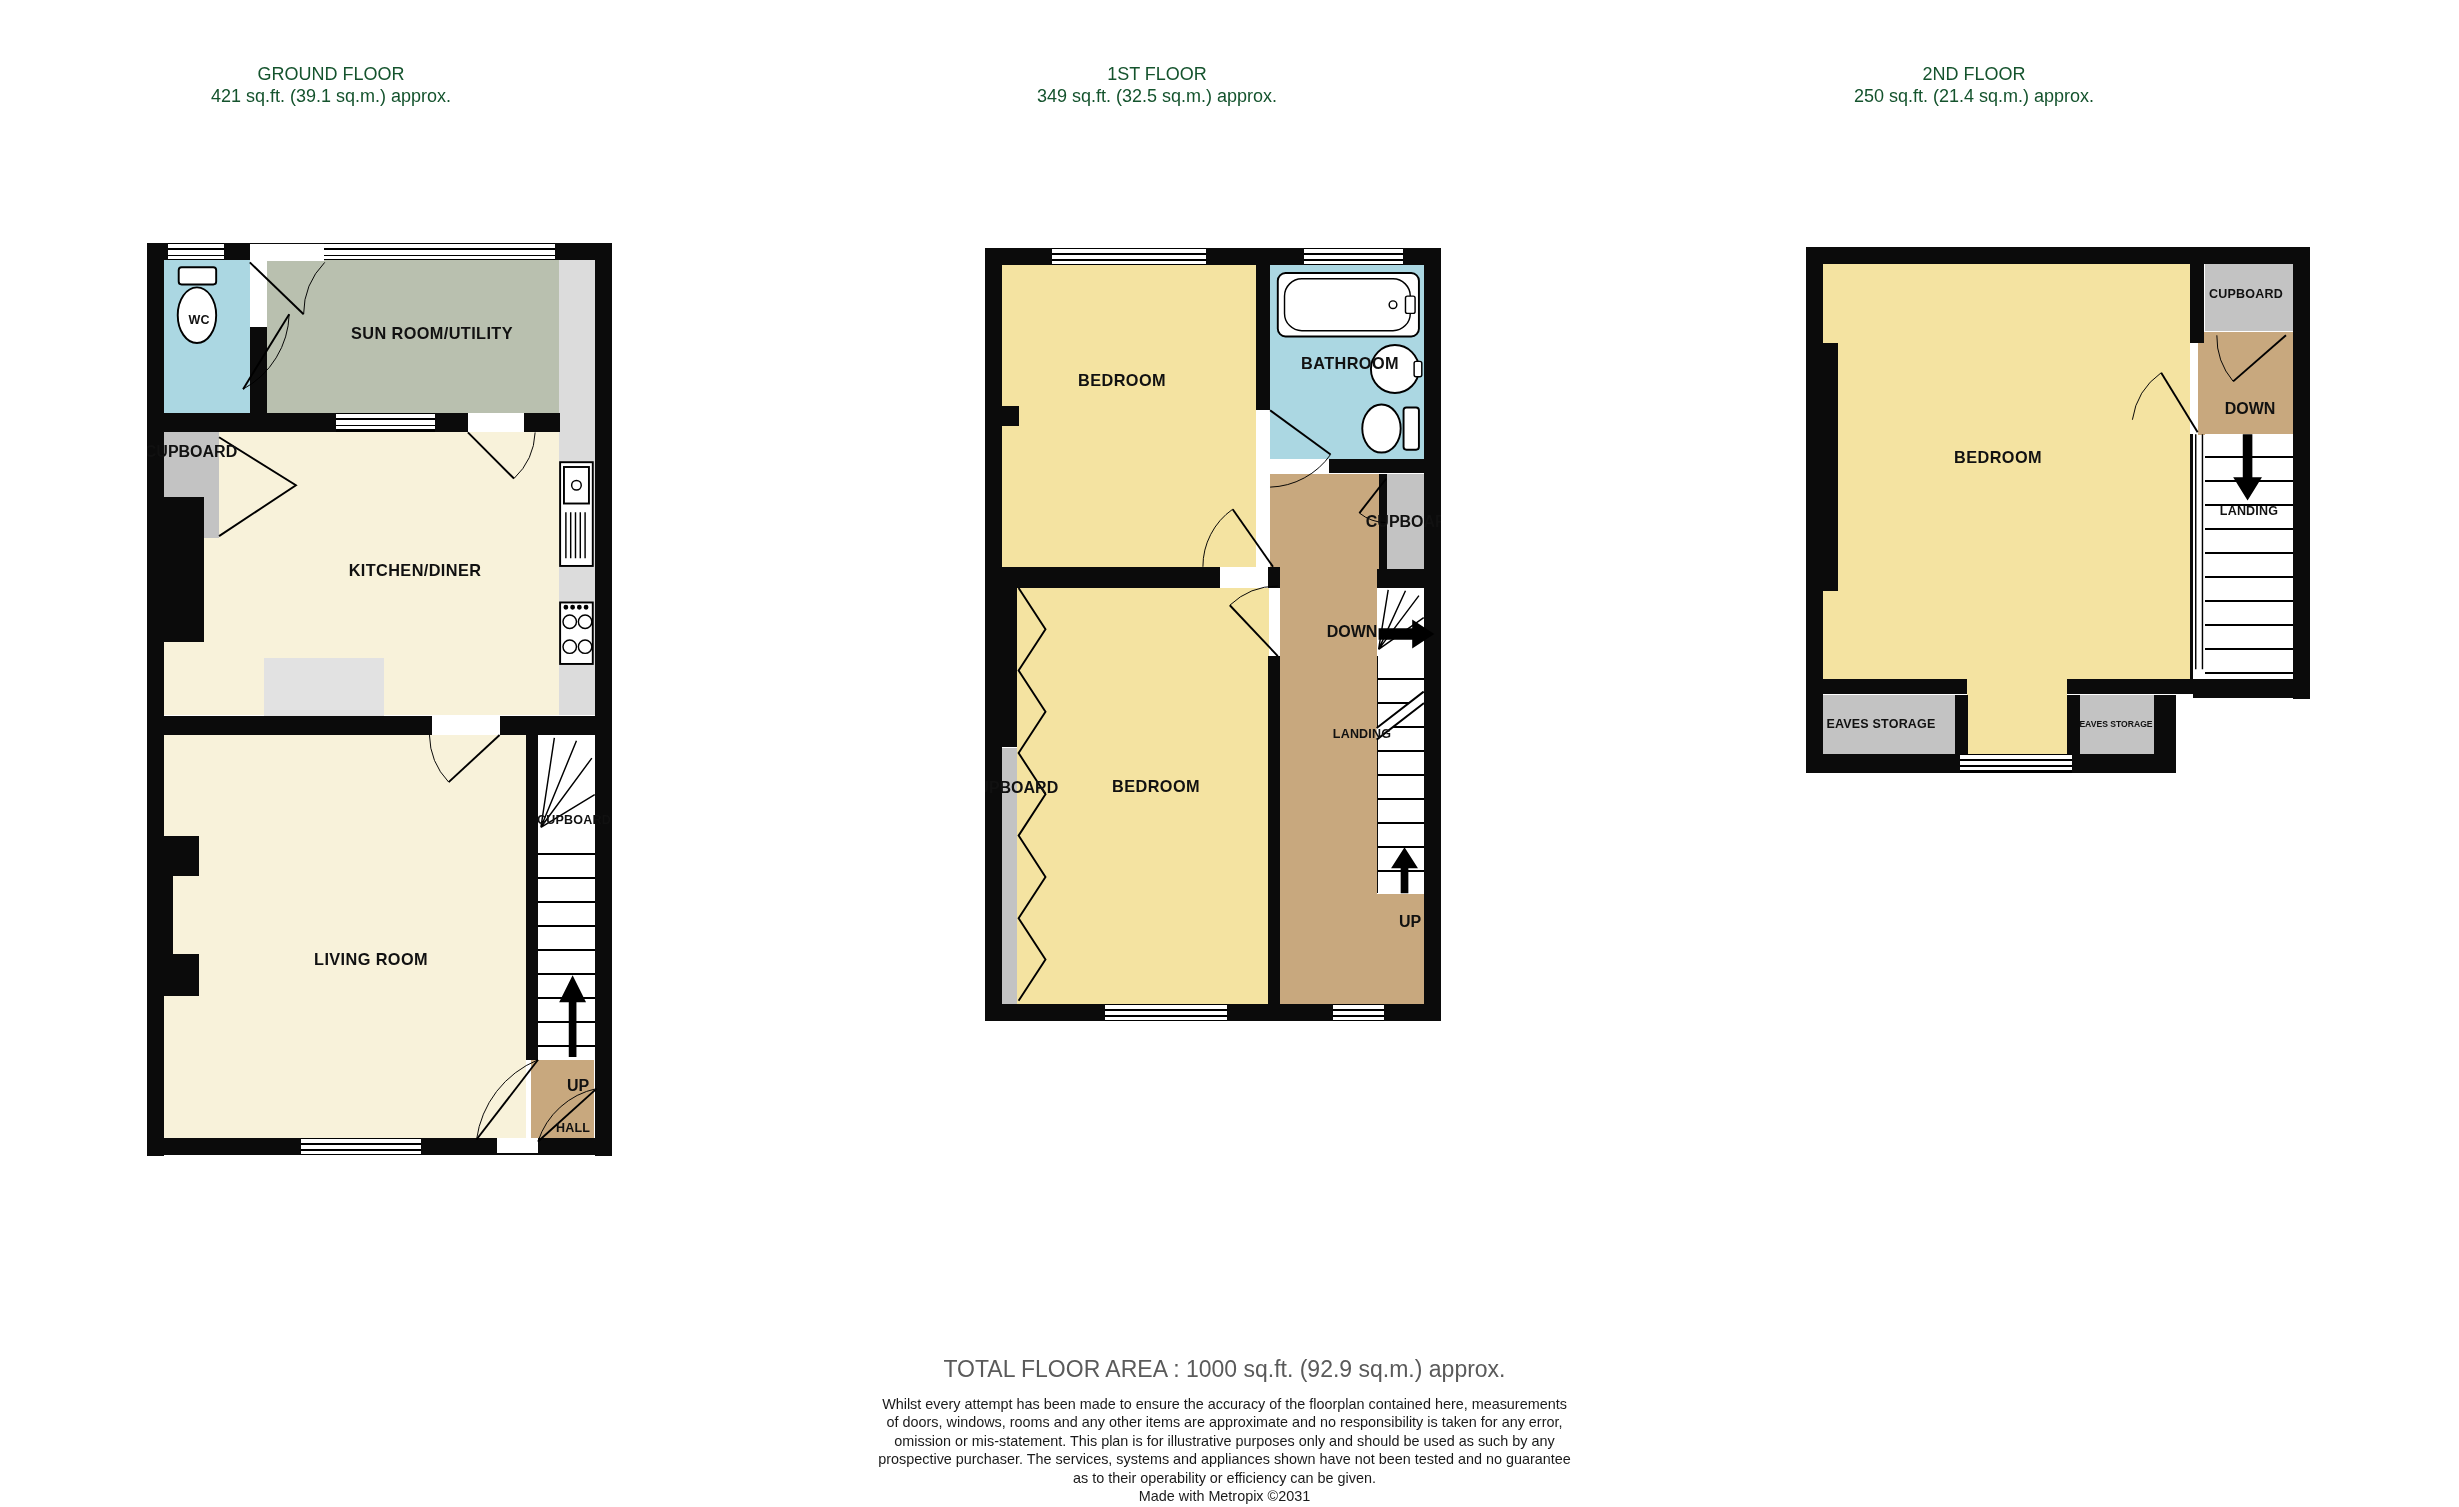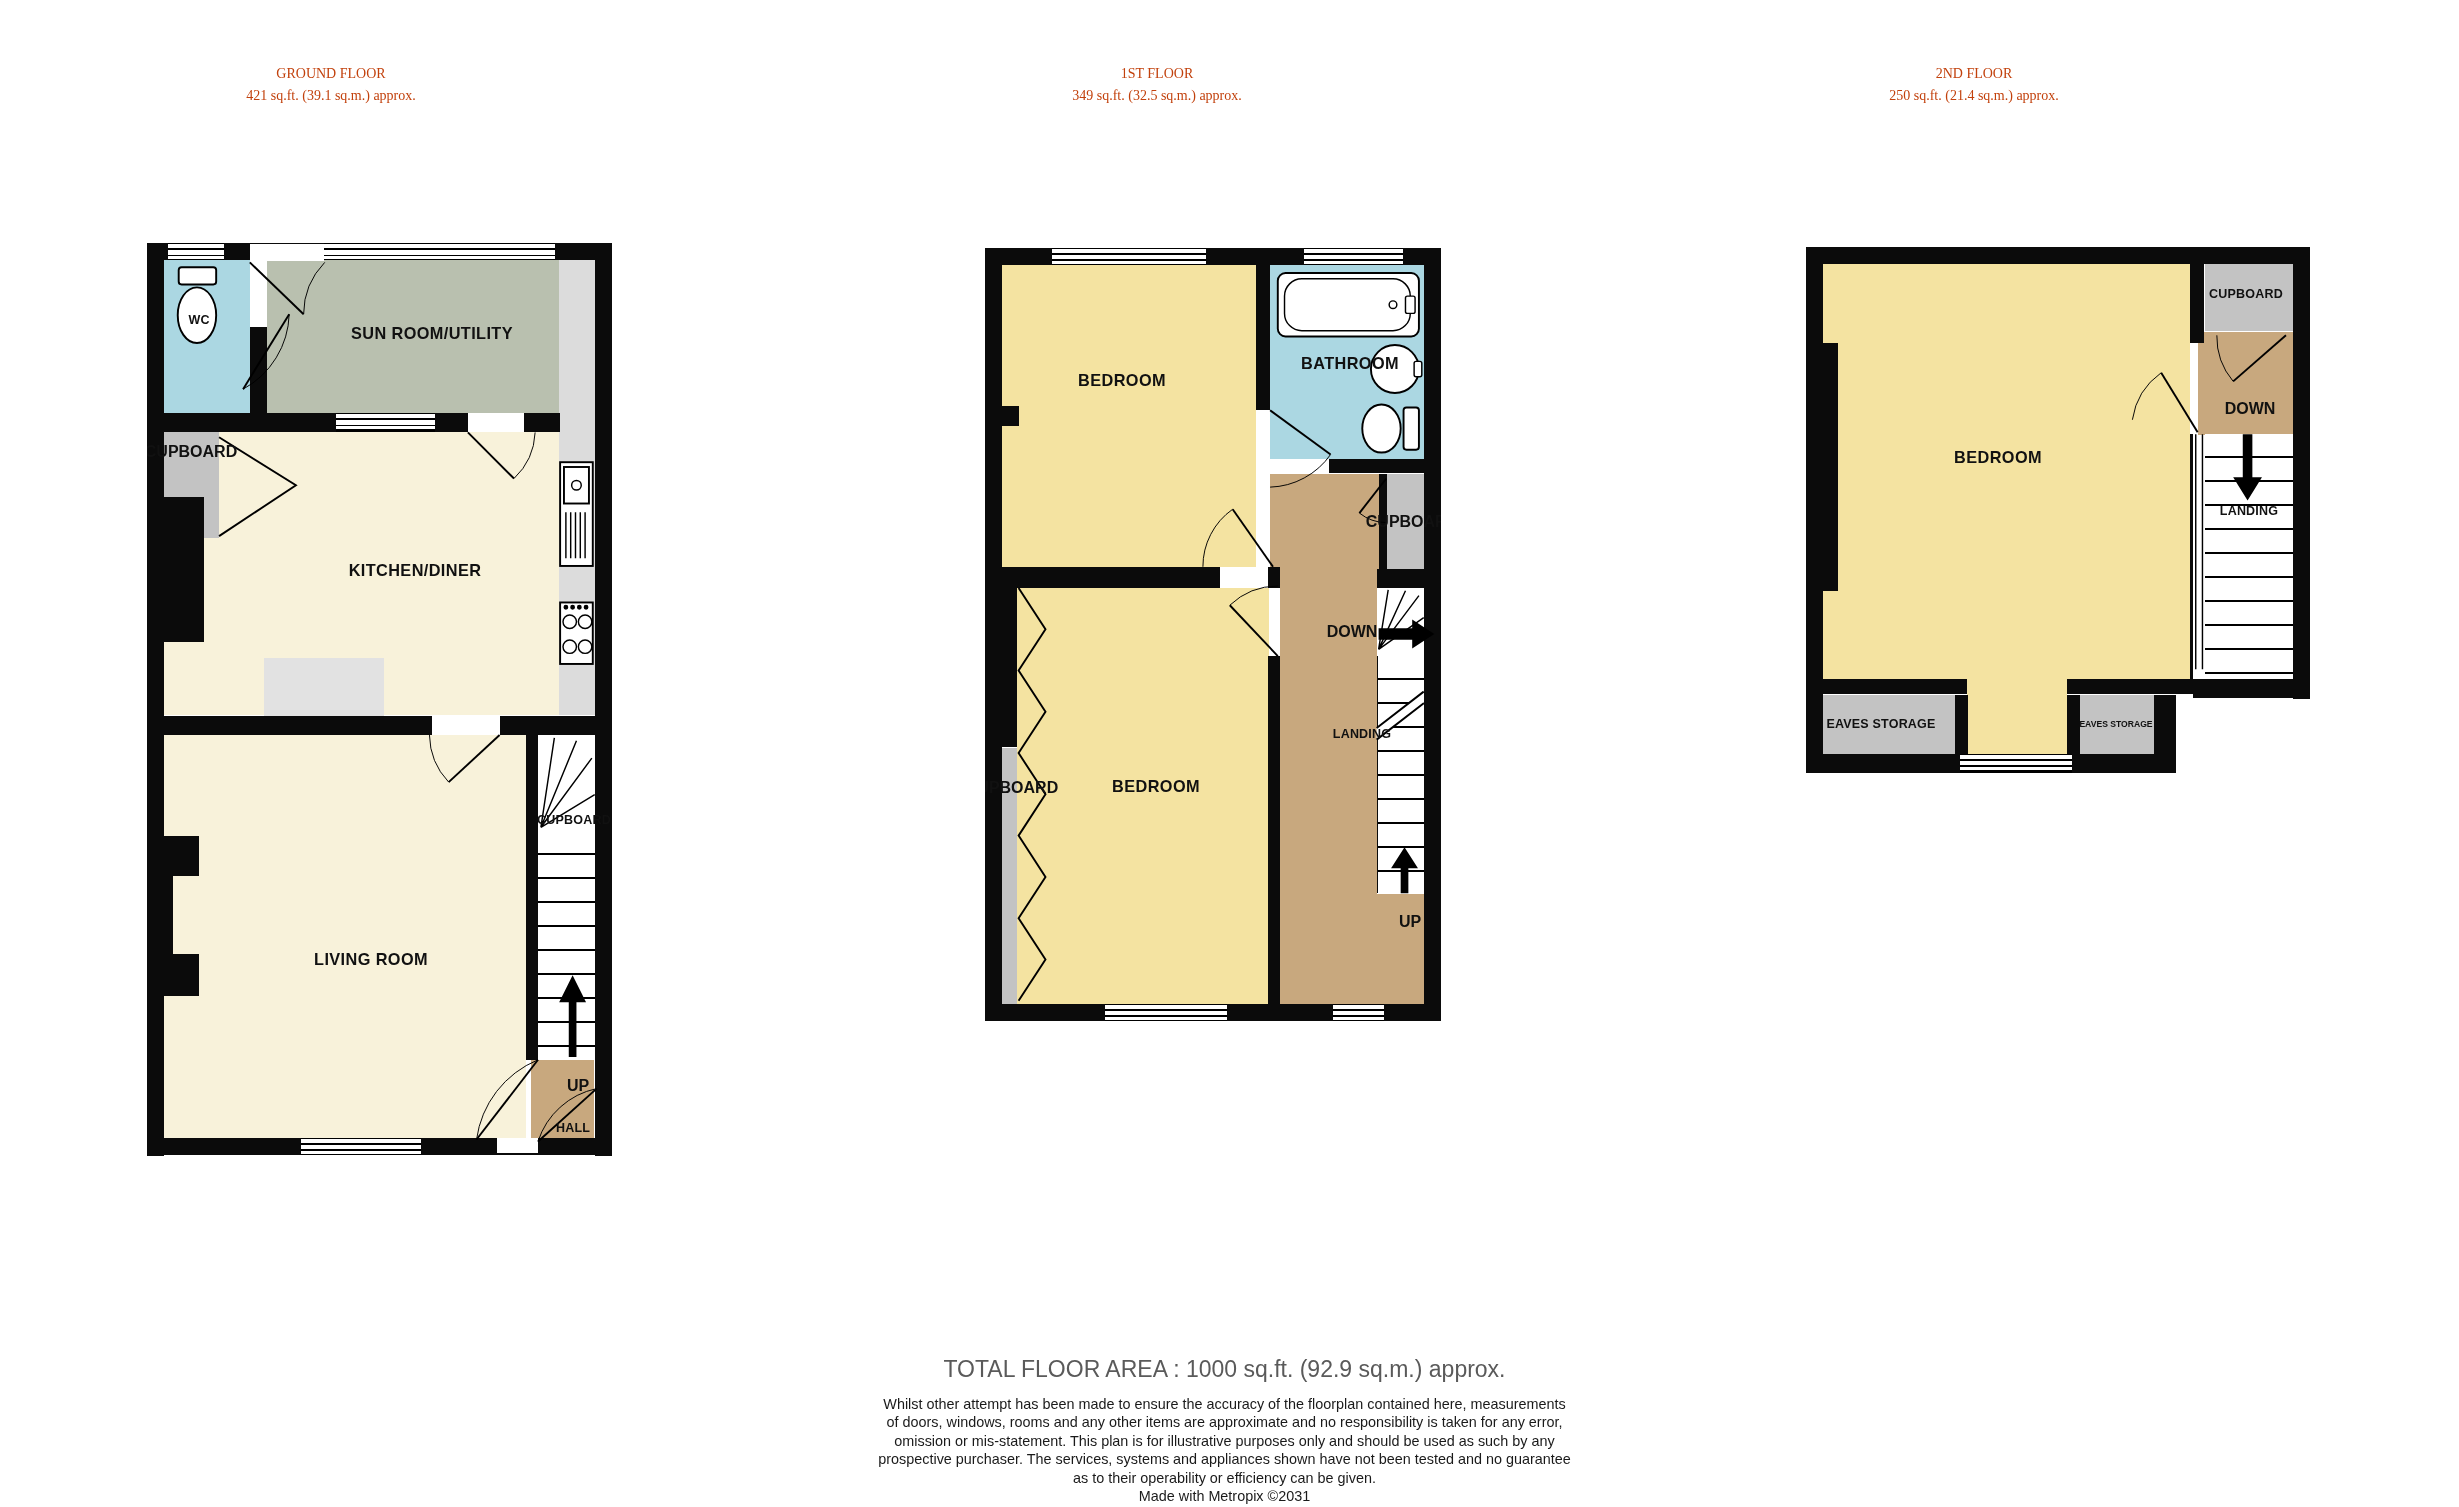--- a/index.html
+++ b/index.html
@@ -1,18 +1,18 @@
 <!DOCTYPE html>
 <html><head>
 <meta charset="utf-8">
 <style>
   html,body{margin:0;padding:0;background:#fff;}
   #canvas{position:relative;width:2459px;height:1507px;background:#fff;overflow:hidden;
           font-family:"Liberation Sans", sans-serif;}
-  .title-block{position:absolute;text-align:center;color:#c2410c;font-size:14px;line-height:22px;font-family:Liberation Serif, serif;}
+  .title-block{position:absolute;text-align:center;color:#14532d;font-size:18px;line-height:22px;}
   .plan{position:absolute;overflow:hidden;}
   .room,.wall,.winh,.stairs,.winder,.gap{position:absolute;}
   .wall{background:#0b0b0b;}
   .winh{background:linear-gradient(to bottom,#000 0 1.4px,#fff 1.4px 5.3px,#000 5.3px 6.7px,#fff 6.7px 11.5px,#000 11.5px 13px,#fff 13px 16px,#000 16px 17.3px);}
   .gap{background:#fff;border-top:1.9px solid #0b0b0b;}
   .gapb{background:#fff;border-bottom:1.9px solid #0b0b0b;position:absolute;}
   .stairs{background-color:#fff;background-image:repeating-linear-gradient(to bottom,#fff 0 22px,#000 22px 24px);}
   .winder{background:#fff;}
   .ov{position:absolute;left:0;top:0;width:100%;height:100%;z-index:6;}
   .lbl{position:absolute;transform:translate(-50%,-50%);font-weight:bold;color:#111;
@@ -249,21 +249,21 @@
     <div class="lbl lbl-md" style="left:440px;top:47px;">CUPBOARD</div>
     <div class="lbl lbl-sm" style="left:444px;top:162px;">DOWN</div>
     <div class="lbl lbl-md" style="left:443px;top:264px;">LANDING</div>
     <div class="lbl lbl-md" style="left:75px;top:477px;">EAVES STORAGE</div>
     <div class="lbl lbl-xs" style="left:310px;top:477px;">EAVES STORAGE</div>
   </div>
 
   <div class="footer">
     <div class="total">TOTAL FLOOR AREA : 1000 sq.ft. (92.9 sq.m.) approx.</div>
     <div class="disc">
-      <div>Whilst other attempt has been made to ensure the accuracy of the floorplan contained here, measurements</div>
+      <div>Whilst every attempt has been made to ensure the accuracy of the floorplan contained here, measurements</div>
       <div>of doors, windows, rooms and any other items are approximate and no responsibility is taken for any error,</div>
       <div>omission or mis-statement. This plan is for illustrative purposes only and should be used as such by any</div>
       <div>prospective purchaser. The services, systems and appliances shown have not been tested and no guarantee</div>
       <div>as to their operability or efficiency can be given.</div>
       <div>Made with Metropix ©2031</div>
     </div>
   </div>
 
 </div>
 

